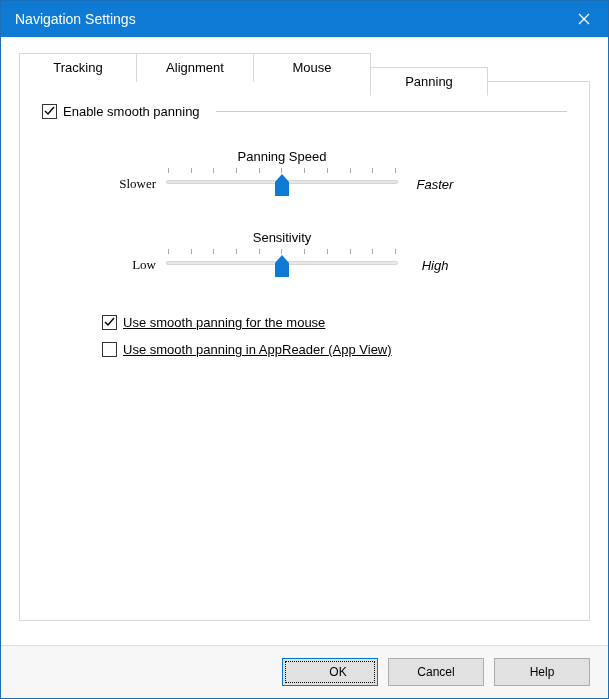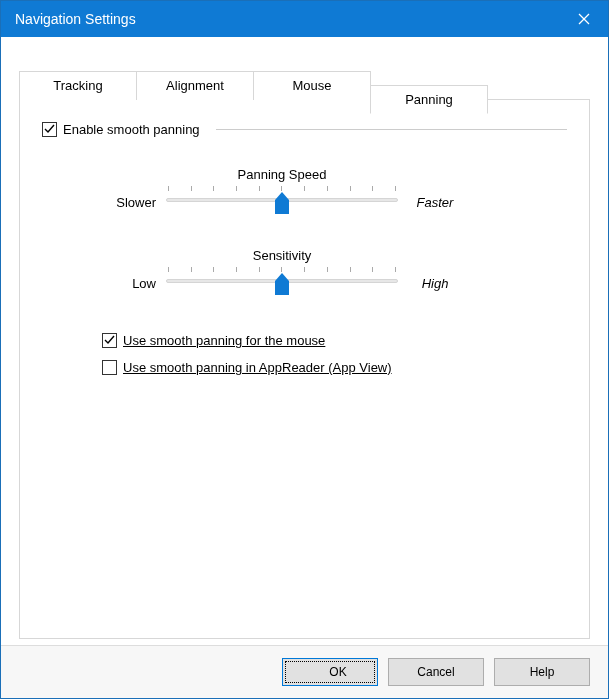--- a/index.html
+++ b/index.html
@@ -34,21 +34,21 @@
     height: 36px;
     display: flex;
     align-items: center;
     justify-content: center;
     cursor: pointer;
   }
   .titlebar .close svg { display:block; }
   .content {
     flex: 1;
     background: #fff;
-    padding: 34px 18px 0 18px;
+    padding: 16px 18px 0 18px;
     position: relative;
   }
   .tabs {
     display: flex;
     position: relative;
     z-index: 2;
   }
   .tab {
     border: 1px solid #d7d7d7;
     border-bottom: none;
@@ -111,21 +111,21 @@
   }
   .slider-row {
     display: flex;
     align-items: center;
     gap: 10px;
   }
   .s-label-left, .s-label-right {
     width: 54px;
     font-size: 13px;
   }
-  .s-label-left { text-align: right; }
+  .s-label-left { text-align: right; font-family: Liberation Serif, serif; }
   .s-label-right { text-align: center; font-style: italic; }
   .slider {
     flex: 1;
     position: relative;
     height: 32px;
     cursor: pointer;
   }
   .ticks {
     position: absolute;
     top: 0; left: 0; right: 0;

